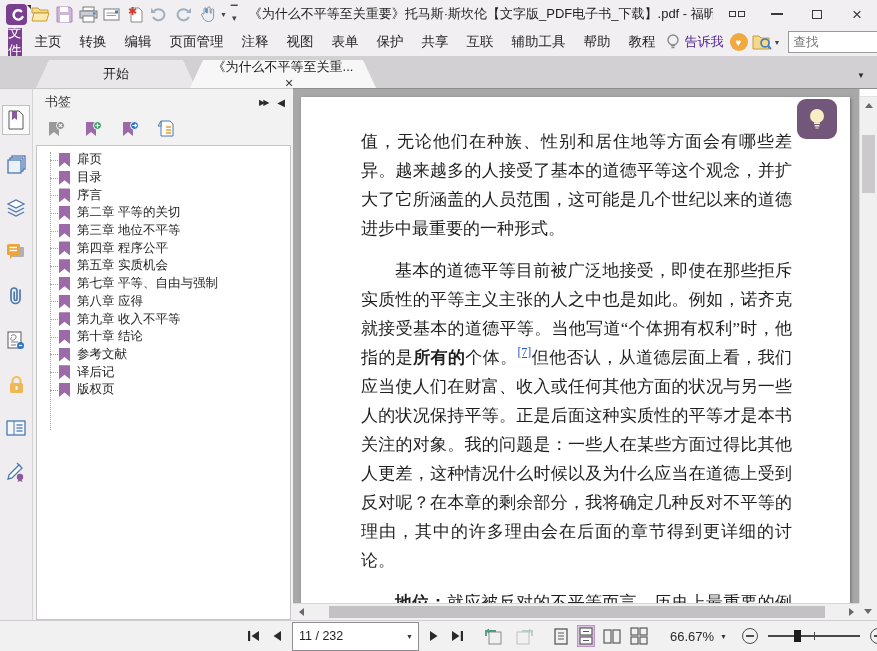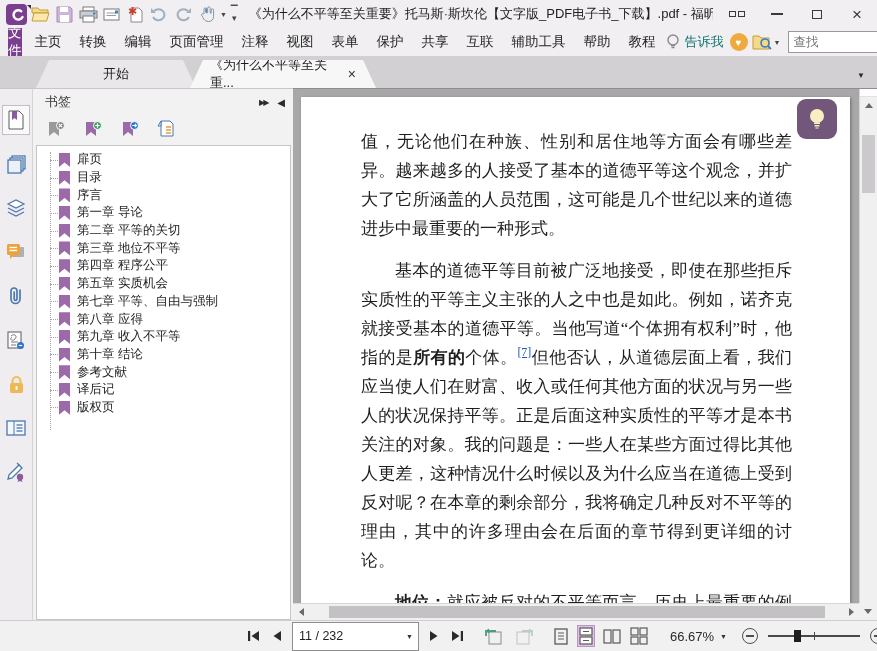--- a/index.html
+++ b/index.html
@@ -21,30 +21,30 @@
   .restbox { width:10px; height:9px; border:1.5px solid #3a3a3a; position:relative; }
   .arrbox { width:7px; height:6px; border:1.3px solid #3a3a3a; position:relative; }
   .arrbox + .arrbox { margin-left:2px; }
   .closex { font-size:17px; line-height:17px; }
 
   
   .menubar { height:28px; display:flex; align-items:stretch; background:#f1eff1; flex:0 0 auto; }
   .filebtn { background:#7b3f8f; color:#fff; width:58px; display:flex; align-items:center; justify-content:center; font-size:13.5px; margin-left:8px; }
   .menuitem { padding:0 9px; display:flex; align-items:center; font-size:13.5px; color:#262626; white-space:nowrap; }
   .menu-right { display:flex; align-items:center; margin-left:auto; padding-right:2px; }
-  .tellme { font-size:13px; color:#0f766e; width:40px; overflow:hidden; white-space:nowrap; margin:0 1px 0 4px; }
+  .tellme { font-size:13px; color:#4c1d95; width:40px; overflow:hidden; white-space:nowrap; margin:0 1px 0 4px; }
   .heart { width:18px; height:18px; border-radius:50%; background:#efa93e; color:#fff; font-size:10px; display:flex; align-items:center; justify-content:center; margin:0 4px; }
   .searchbox { width:112px; height:22px; background:#fff; border:1px solid #9a989a; display:flex; align-items:center; margin:0 4px 0 6px; }
   .searchbox input { border:none; outline:none; flex:1; font-size:12.5px; padding:0 4px; color:#333; font-family:inherit; background:transparent; min-width:0; }
 
   
   .tabbar { height:32px; background:#d3d0d3; display:flex; align-items:flex-end; flex:0 0 auto; position:relative; }
   .tab { height:28px; display:flex; align-items:center; justify-content:center; font-size:13px; color:#1c1c1c; clip-path:polygon(13px 0, calc(100% - 13px) 0, 100% 100%, 0 100%); padding:0 20px; }
   .tab-start { width:160px; margin-left:36px; background:#e9e7e9; }
-  .tab-doc { width:186px; margin-left:-6px; background:#f8f7f8; }
+  .tab-doc { width:186px; margin-left:-6px; background:#f8f7f8;flex-direction:column; }
   .tabclose { margin-left:12px; font-size:14px; color:#333; line-height:14px; }
   .tablist-arrow { position:absolute; right:12px; bottom:8px; font-size:8px; color:#2a2a2a; }
 
   
   .main { flex:1 1 auto; display:flex; min-height:0; }
 
   
   .rail { width:33px; background:#efedef; border-right:1px solid #d6d3d6; border-top:1px solid #c9c6c9; display:flex; flex-direction:column; align-items:center; padding-top:16px; flex:0 0 auto; }
   .railbtn { width:28px; height:30px; display:flex; align-items:center; justify-content:center; margin-bottom:14px; }
   .railbtn.active { background:#fbfafb; border:1px solid #c2bfc2; }
@@ -364,24 +364,20 @@
           <div class="bk-row">
             <span class="bk-ribbon"></span>
             <span class="bk-label">目录</span>
           </div>
 
           <div class="bk-row">
             <span class="bk-ribbon"></span>
             <span class="bk-label">序言</span>
           </div>
 
-          <div class="bk-row">
-            <span class="bk-ribbon"></span>
-            <span class="bk-label">第一章 导论</span>
-          </div>
 
           <div class="bk-row">
             <span class="bk-ribbon"></span>
             <span class="bk-label">第二章 平等的关切</span>
           </div>
 
           <div class="bk-row">
             <span class="bk-ribbon"></span>
             <span class="bk-label">第三章 地位不平等</span>
           </div>

